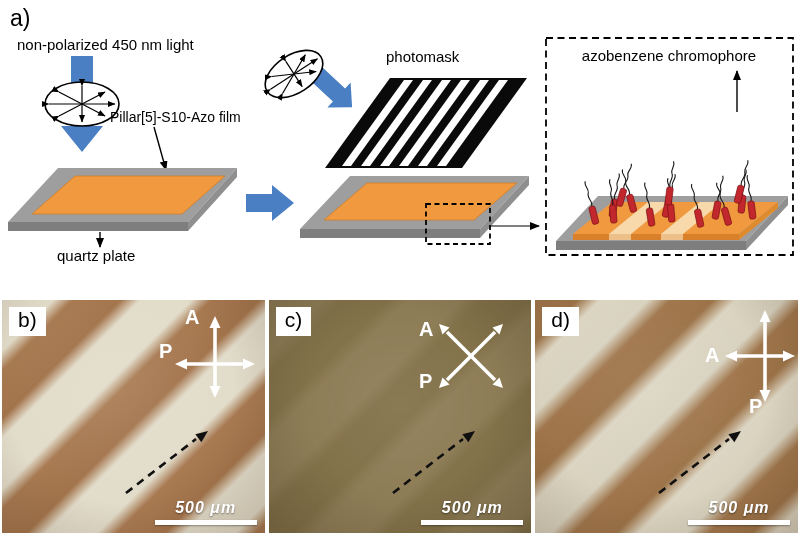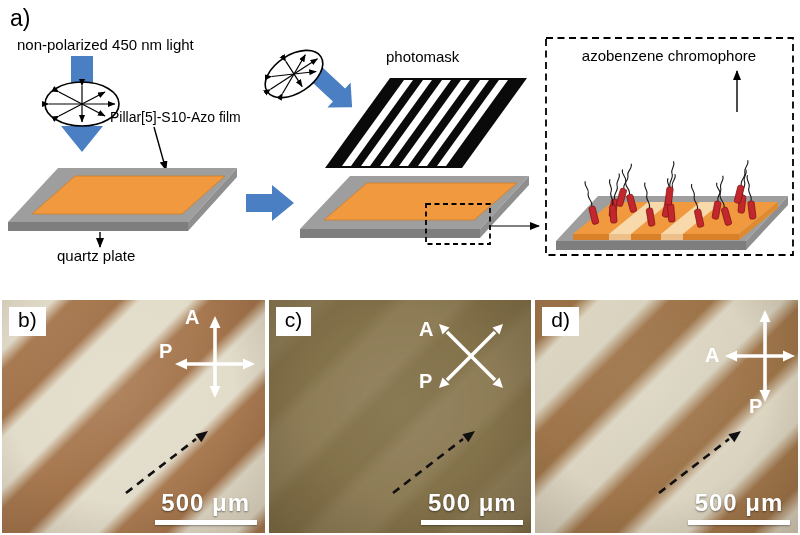--- a/index.html
+++ b/index.html
@@ -34,21 +34,21 @@
   .cross polygon{fill:#fff;}
   .cross-b{top:6px;right:6px;width:100px;height:100px;}
   .cross-c{top:6px;right:16px;width:100px;height:100px;}
   .cross-d{top:4px;right:0;width:95px;height:110px;}
 
   .darrow{position:absolute;left:118px;bottom:32px;width:100px;height:80px;}
   .darrow line{stroke:#101010;stroke-width:2.6;stroke-dasharray:8 6;}
   .darrow polygon{fill:#101010;}
 
   .scalebar{position:absolute;right:8px;bottom:8px;display:flex;flex-direction:column;align-items:center;color:#fff;}
-  .scaletext{font-size:24px;font-weight:bold;letter-spacing:1px;text-shadow:0 1px 2px rgba(0,0,0,0.45);}
+  .scaletext{font-size:16px;font-weight:bold;letter-spacing:1px;text-shadow:0 1px 2px rgba(0,0,0,0.45);font-style:italic;}
   .bar{width:102px;height:5px;background:#fff;margin-top:3px;box-shadow:0 1px 2px rgba(0,0,0,0.35);}
 </style>
 </head>
 <body>
 
 <svg id="panelA" width="800" height="300" viewBox="0 0 800 300">
   <defs>
     <marker id="ms" markerUnits="userSpaceOnUse" markerWidth="8" markerHeight="7" refX="7" refY="3" orient="auto">
       <path d="M0,0 L7.5,3 L0,6 Z" fill="#000"></path>
     </marker>

